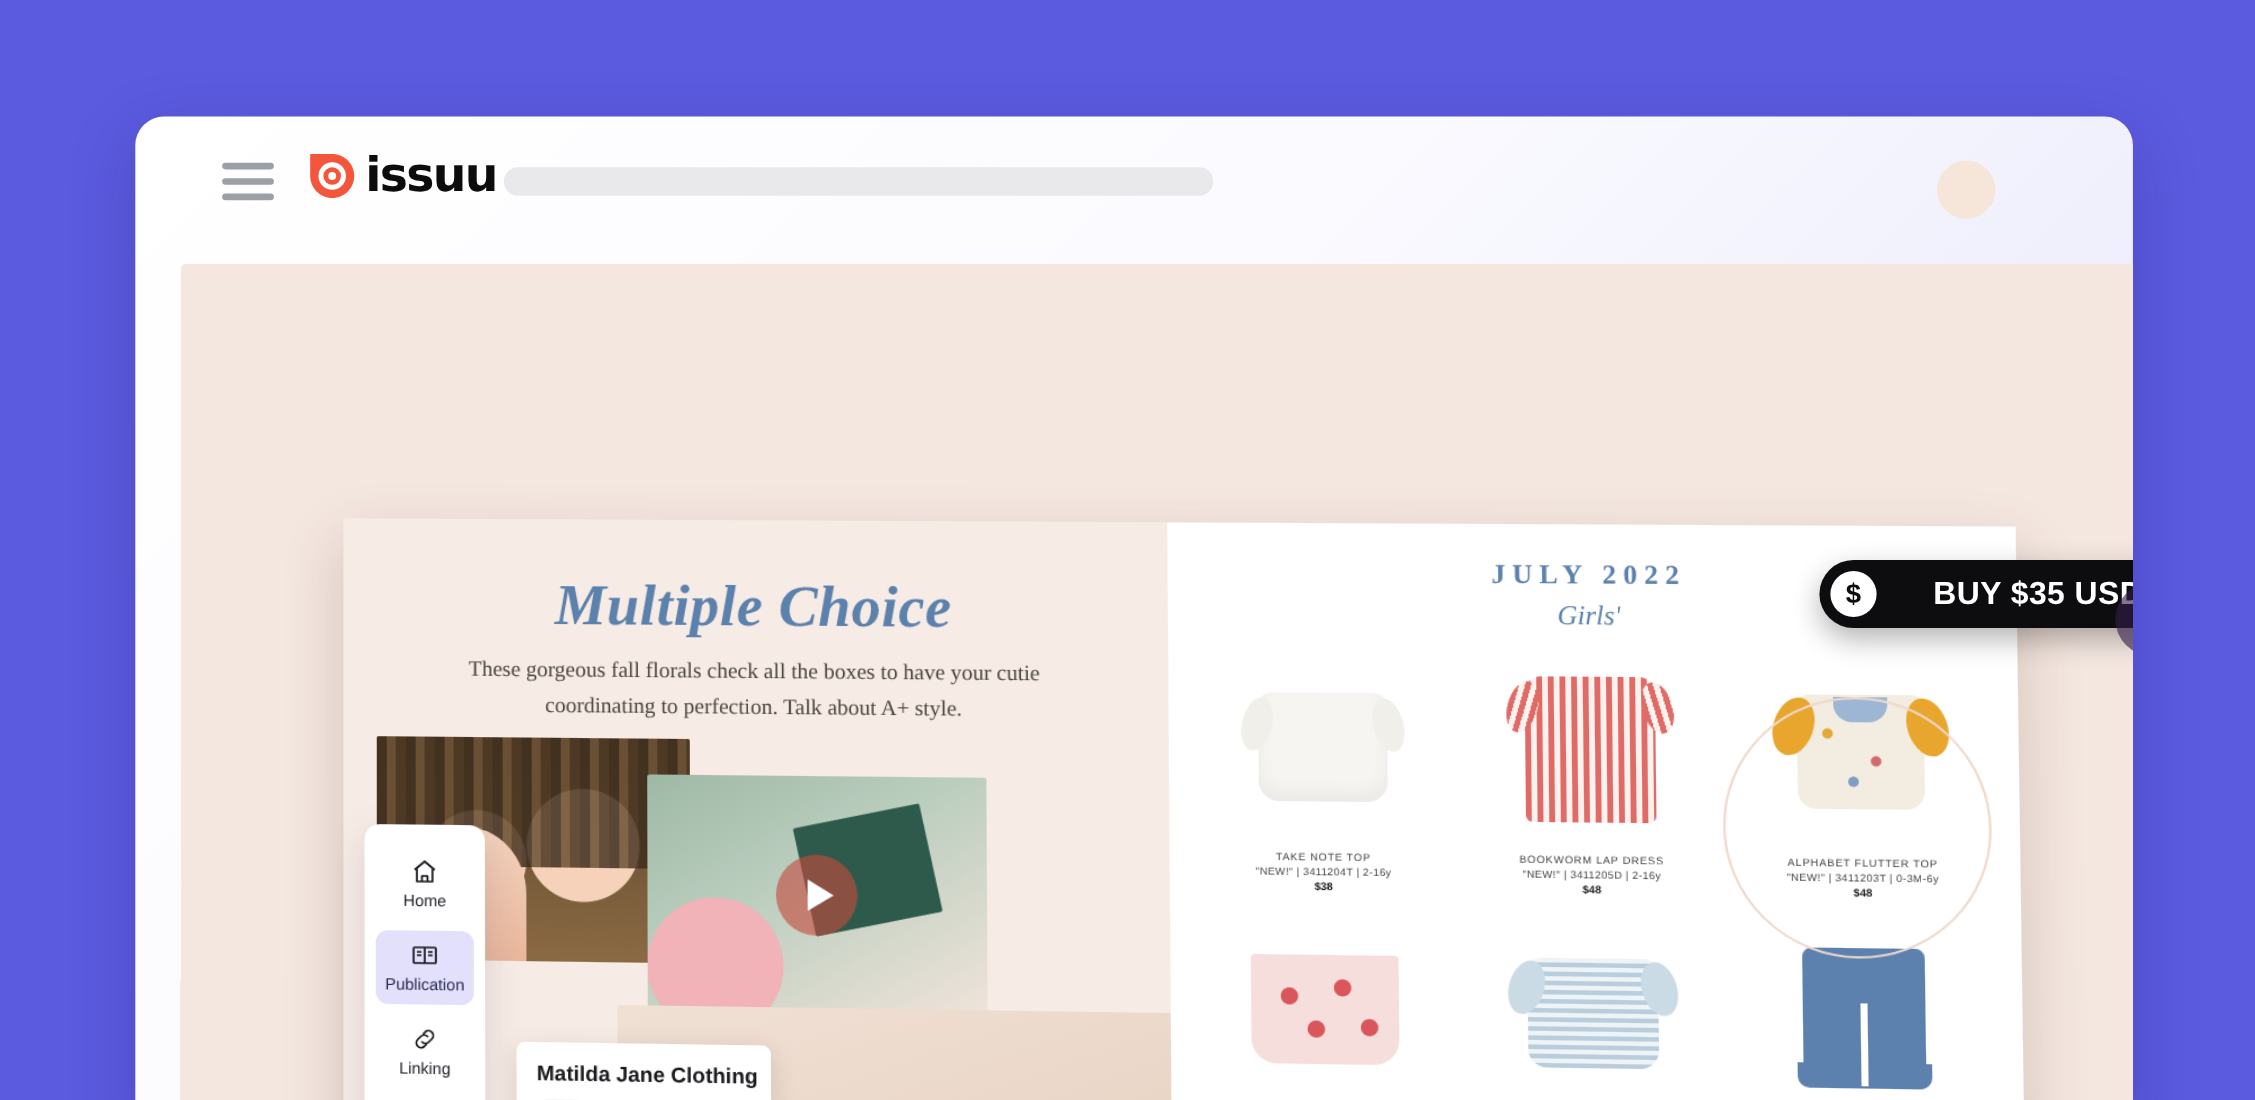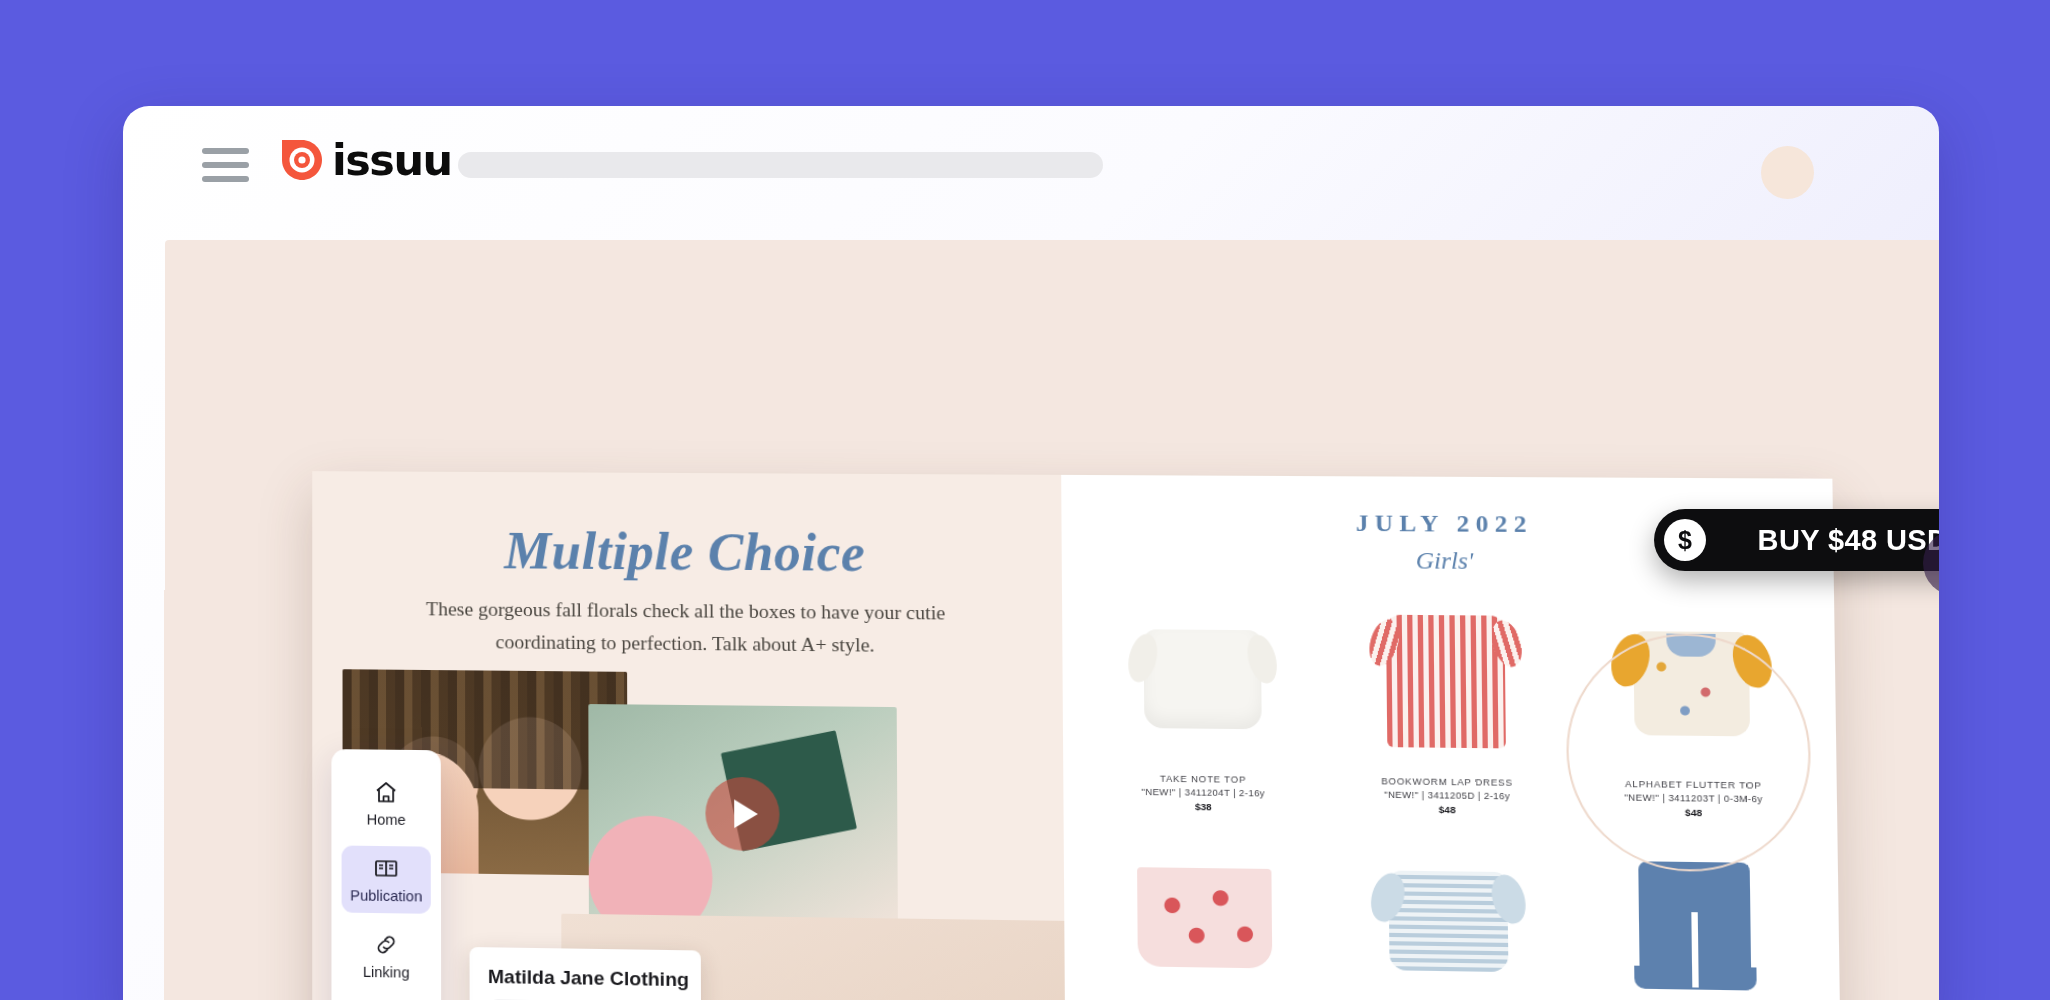--- a/index.html
+++ b/index.html
@@ -359,17 +359,17 @@
             </svg>
           </div>
           <div class="nav-label">Linking</div>
         </div>
         <div class="nav-item"></div>
       </div>
   </div>
 
   <div class="buy-pill">
     <div class="buy-coin">$</div>
-    <div class="buy-text">BUY $48 USD</div>
+    <div class="buy-text">BUY $35 USD</div>
   </div>
   <div class="cursor-dot"></div>
 
 </div>
 
 </body></html>

